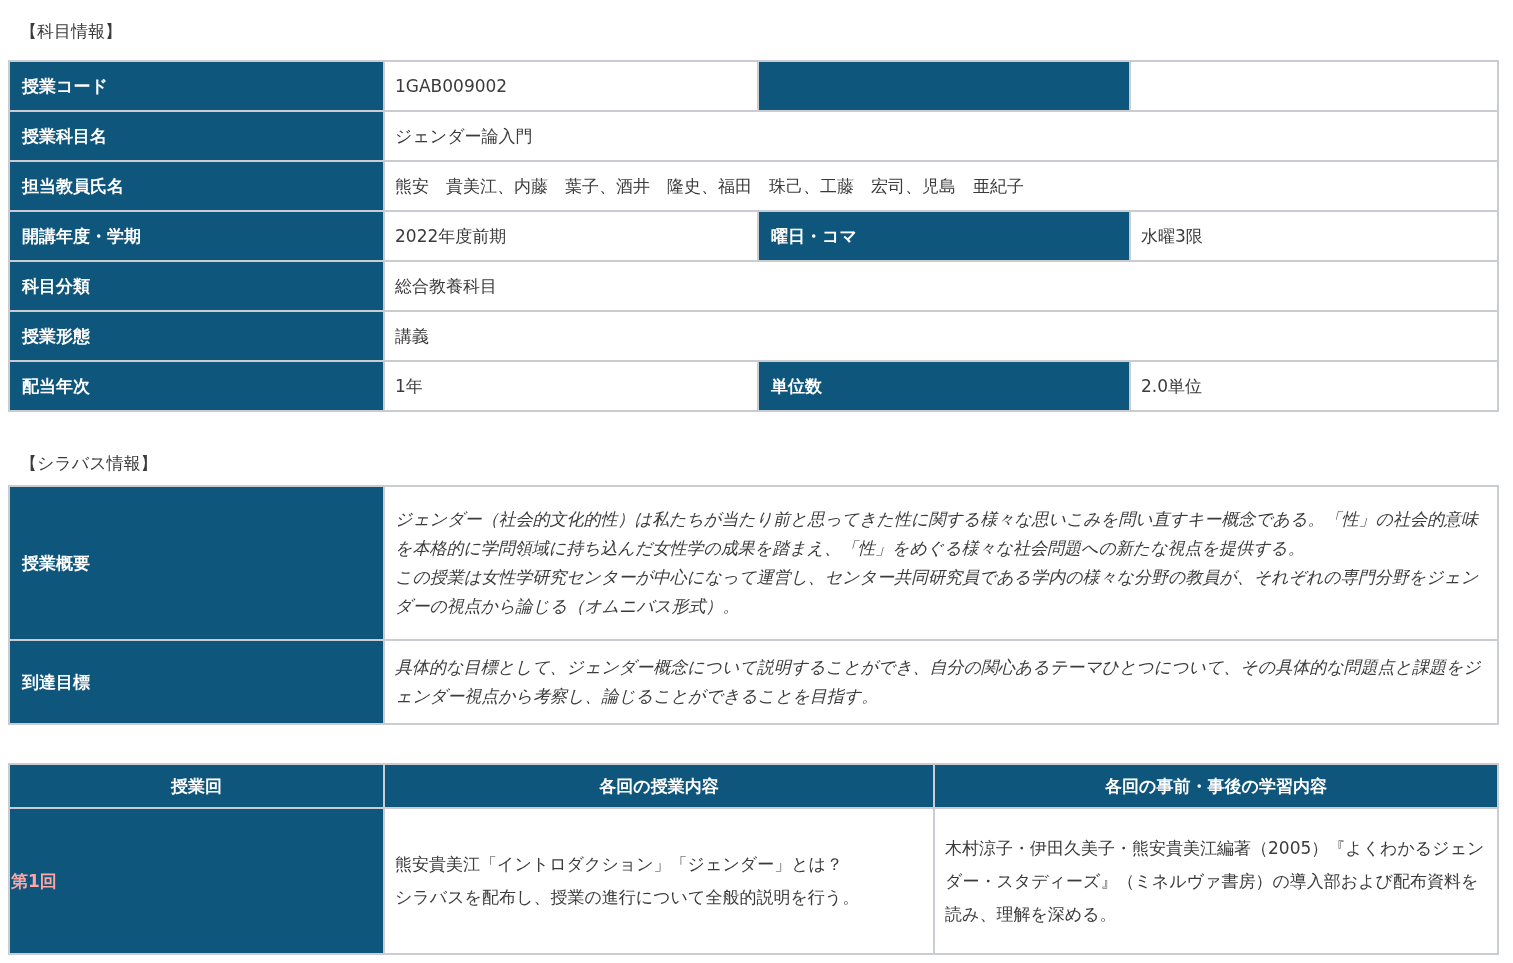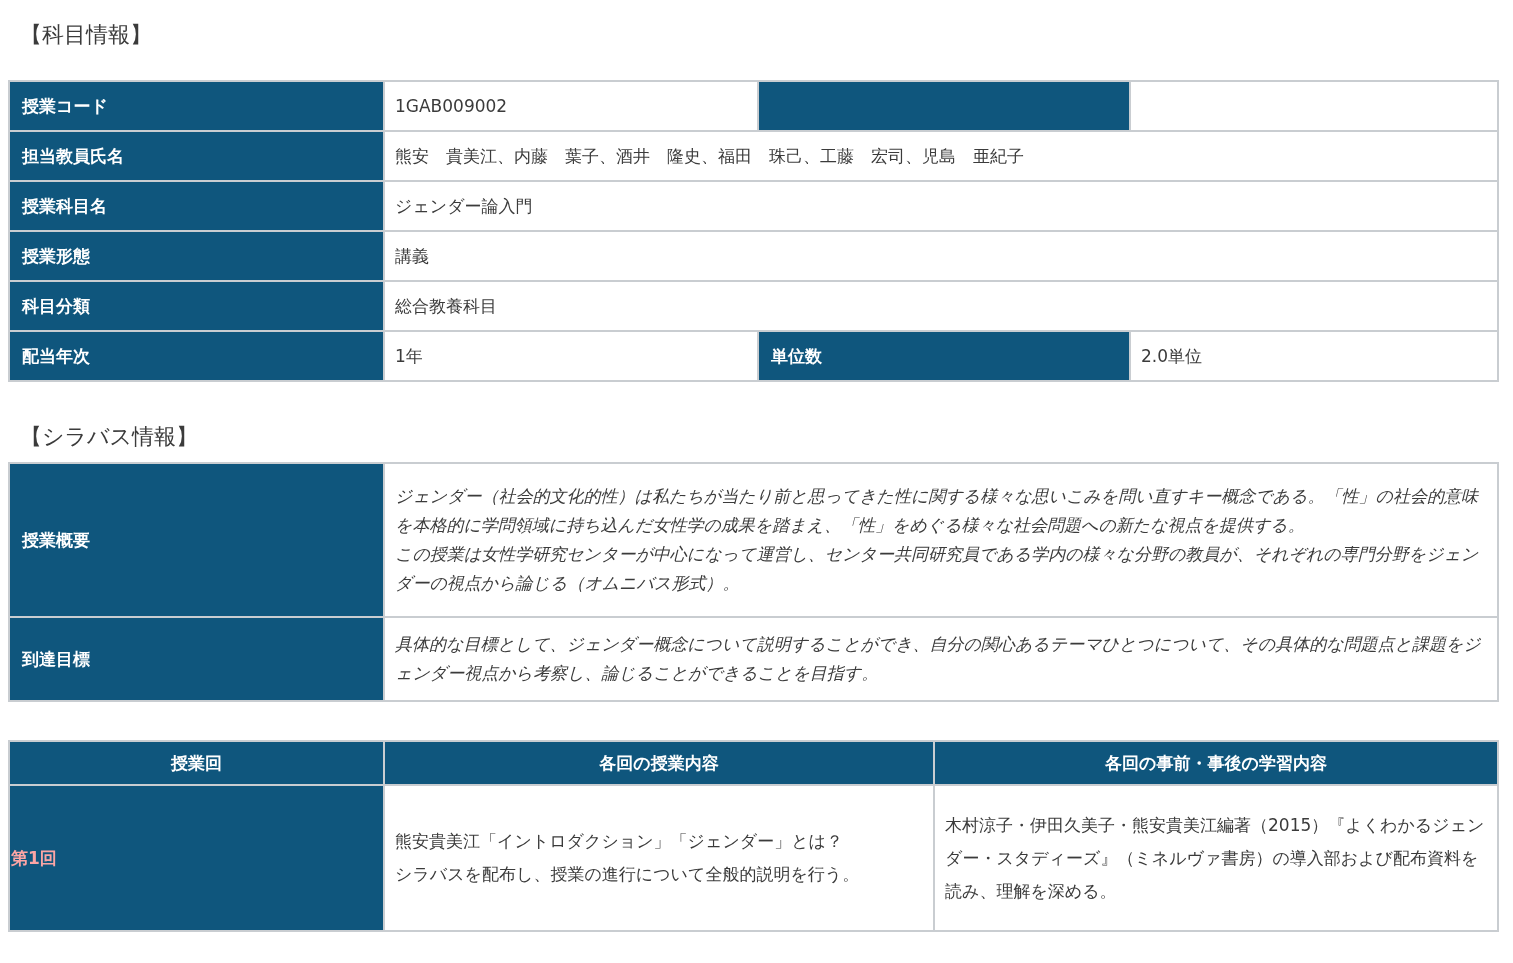--- a/index.html
+++ b/index.html
@@ -10,25 +10,25 @@
     height: 963px;
     overflow: hidden;
     font-family: "DejaVu Sans", "Liberation Sans", sans-serif;
     color: #3b3b3b;
   }
   .page {
     margin-left: 8px;
     width: 1489px;
   }
   .section-title {
-    font-size: 22px;
+    font-size: 17px;
     font-weight: normal;
     color: #3b3b3b;
     margin: 0;
-    padding: 20px 0 30px 12px;
+    padding: 20px 0 17px 12px;
   }
   .section-title.second {
     padding-top: 40px;
     padding-bottom: 10px;
   }
   table {
     border-collapse: collapse;
     table-layout: fixed;
     width: 1489px;
   }
@@ -107,34 +107,40 @@
         <col style="width:368px">
     </colgroup>
     <tbody>
         <tr>
       <td class="label-cell">授業コード</td>
       <td class="value-cell">1GAB009002</td>
       <td class="empty-dark"></td>
       <td class="empty-light"></td>
     </tr>
     <tr>
+      <td class="label-cell">授業科目名</td>
+      <td class="value-cell" colspan="3">ジェンダー論入門</td>
+    </tr>
+    <tr>
       <td class="label-cell">担当教員氏名</td>
       <td class="value-cell" colspan="3">熊安　貴美江、内藤　葉子、酒井　隆史、福田　珠己、工藤　宏司、児島　亜紀子</td>
     </tr>
     <tr>
-      <td class="label-cell">授業科目名</td>
-      <td class="value-cell" colspan="3">ジェンダー論入門</td>
+      <td class="label-cell">開講年度・学期</td>
+      <td class="value-cell">2022年度前期</td>
+      <td class="label-cell">曜日・コマ</td>
+      <td class="value-cell">水曜3限</td>
+    </tr>
+    <tr>
+      <td class="label-cell">科目分類</td>
+      <td class="value-cell" colspan="3">総合教養科目</td>
     </tr>
     <tr>
       <td class="label-cell">授業形態</td>
       <td class="value-cell" colspan="3">講義</td>
-    </tr>
-    <tr>
-      <td class="label-cell">科目分類</td>
-      <td class="value-cell" colspan="3">総合教養科目</td>
     </tr>
     <tr>
       <td class="label-cell">配当年次</td>
       <td class="value-cell">1年</td>
       <td class="label-cell">単位数</td>
       <td class="value-cell">2.0単位</td>
     </tr>
   </tbody>
     </table>
 
@@ -167,18 +173,18 @@
     <tbody>
         <tr class="header-row">
       <th class="header-cell">授業回</th>
       <th class="header-cell">各回の授業内容</th>
       <th class="header-cell">各回の事前・事後の学習内容</th>
     </tr>
     <tr class="data-row">
       <td class="session-cell">第1回</td>
       <td class="value-cell multiline">熊安貴美江「イントロダクション」「ジェンダー」とは？
 シラバスを配布し、授業の進行について全般的説明を行う。</td>
-      <td class="value-cell multiline">木村涼子・伊田久美子・熊安貴美江編著（2015）『よくわかるジェンダー・スタディーズ』（ミネルヴァ書房）の導入部および配布資料を読み、理解を深める。</td>
+      <td class="value-cell multiline">木村涼子・伊田久美子・熊安貴美江編著（2005）『よくわかるジェンダー・スタディーズ』（ミネルヴァ書房）の導入部および配布資料を読み、理解を深める。</td>
     </tr>
   </tbody>
     </table>
 
 </div>
 
 </body></html>

